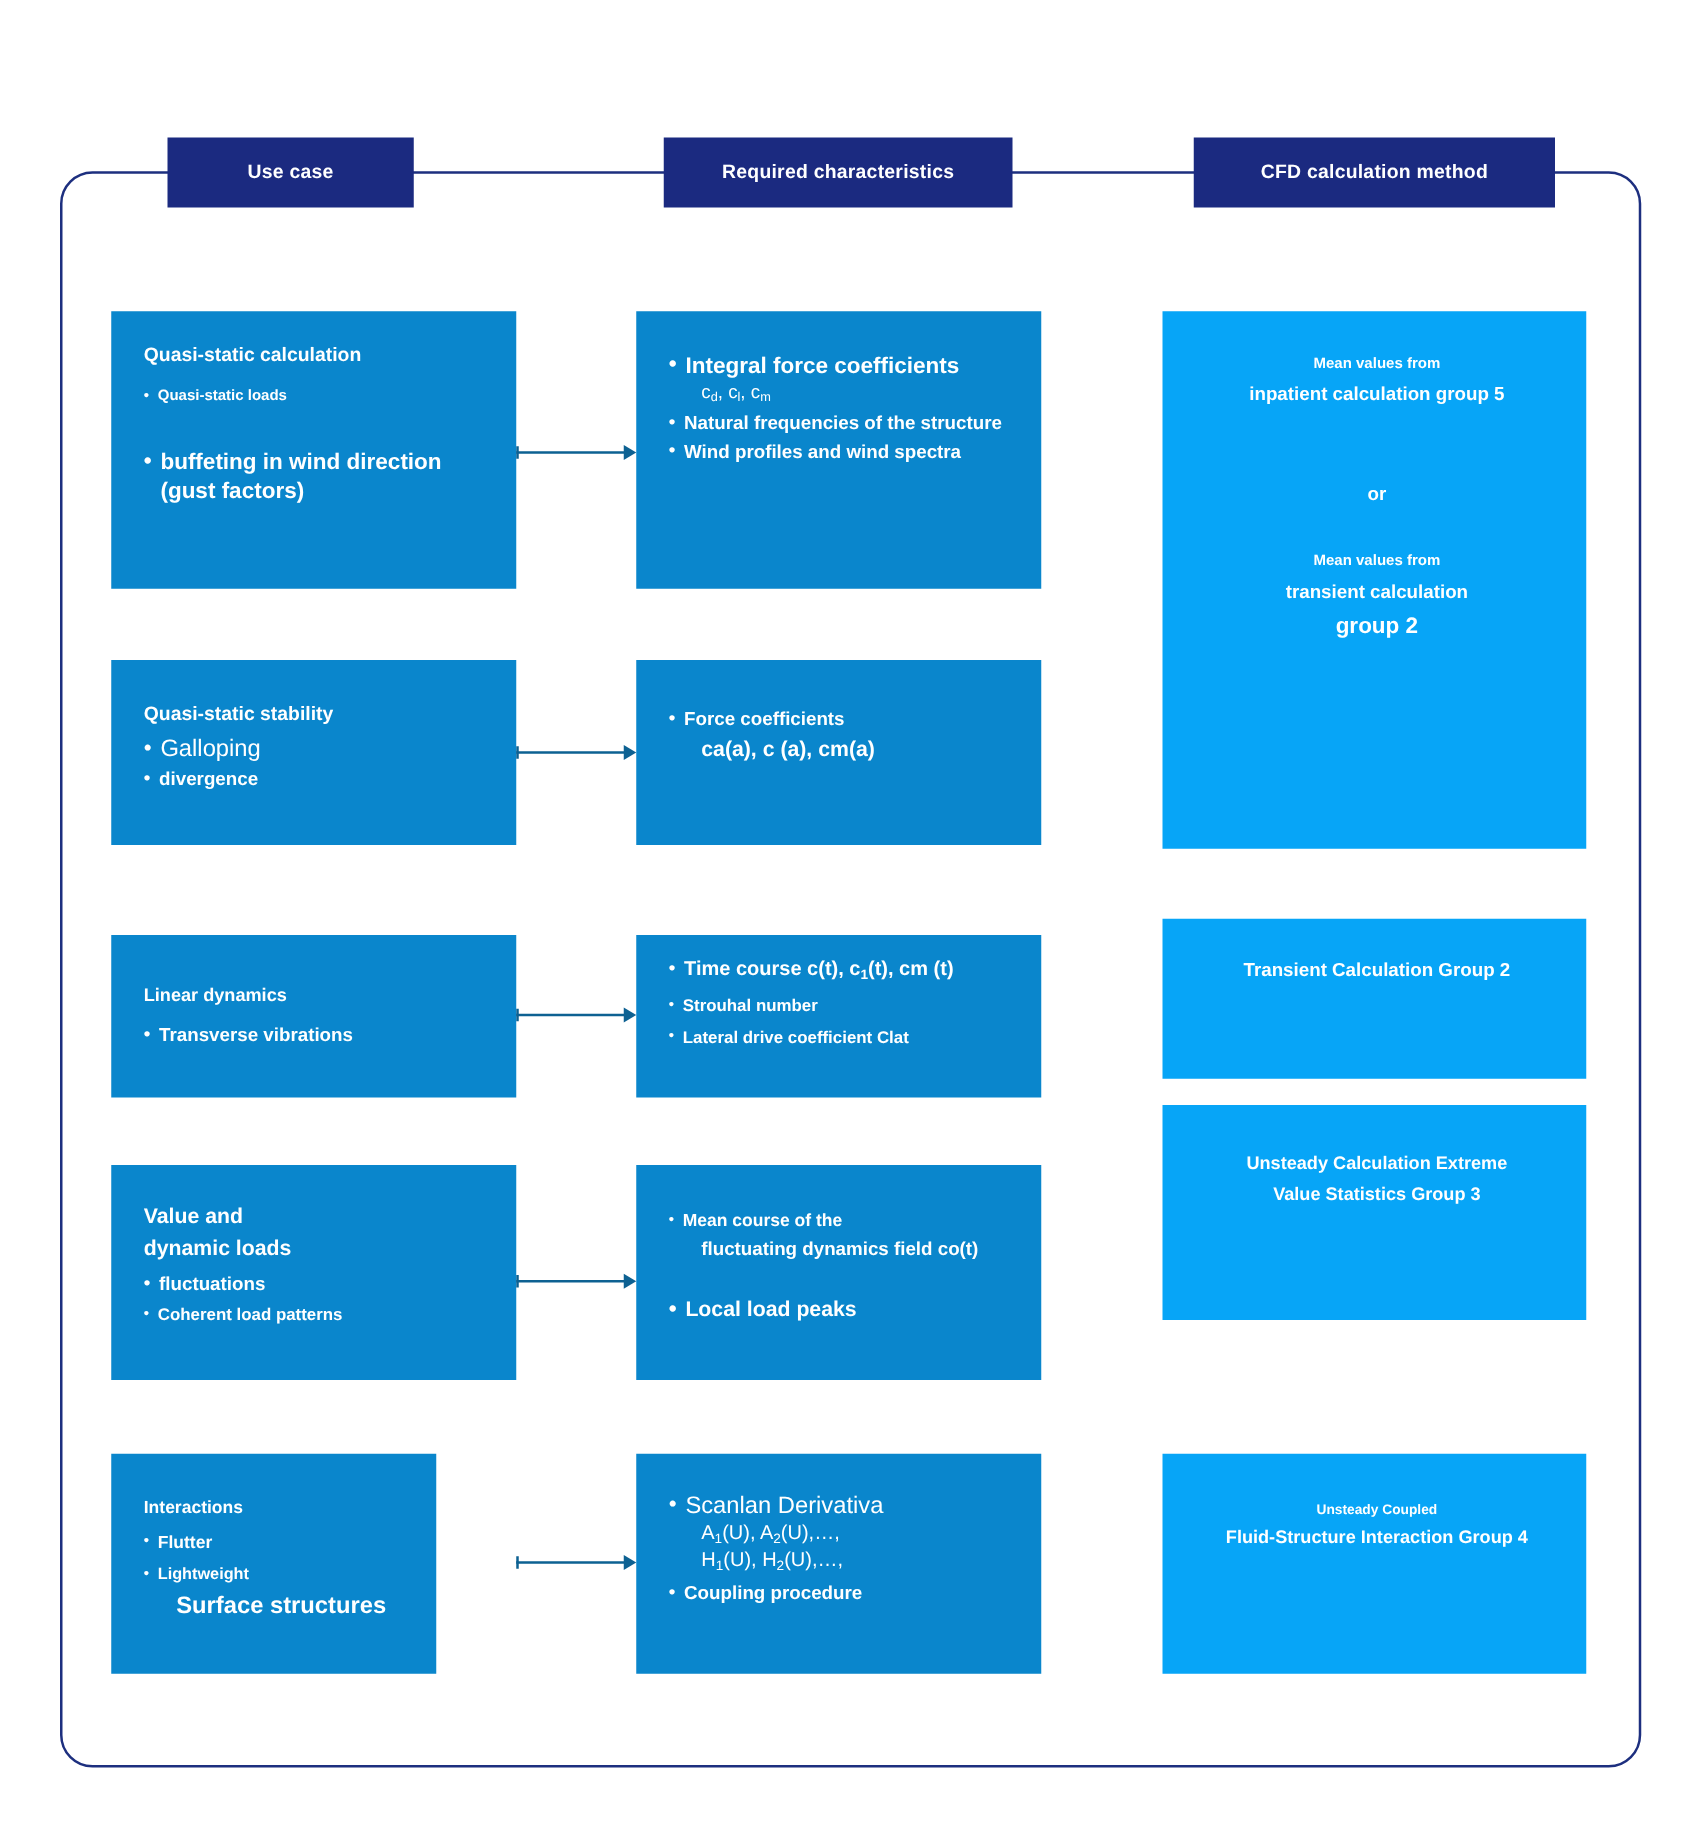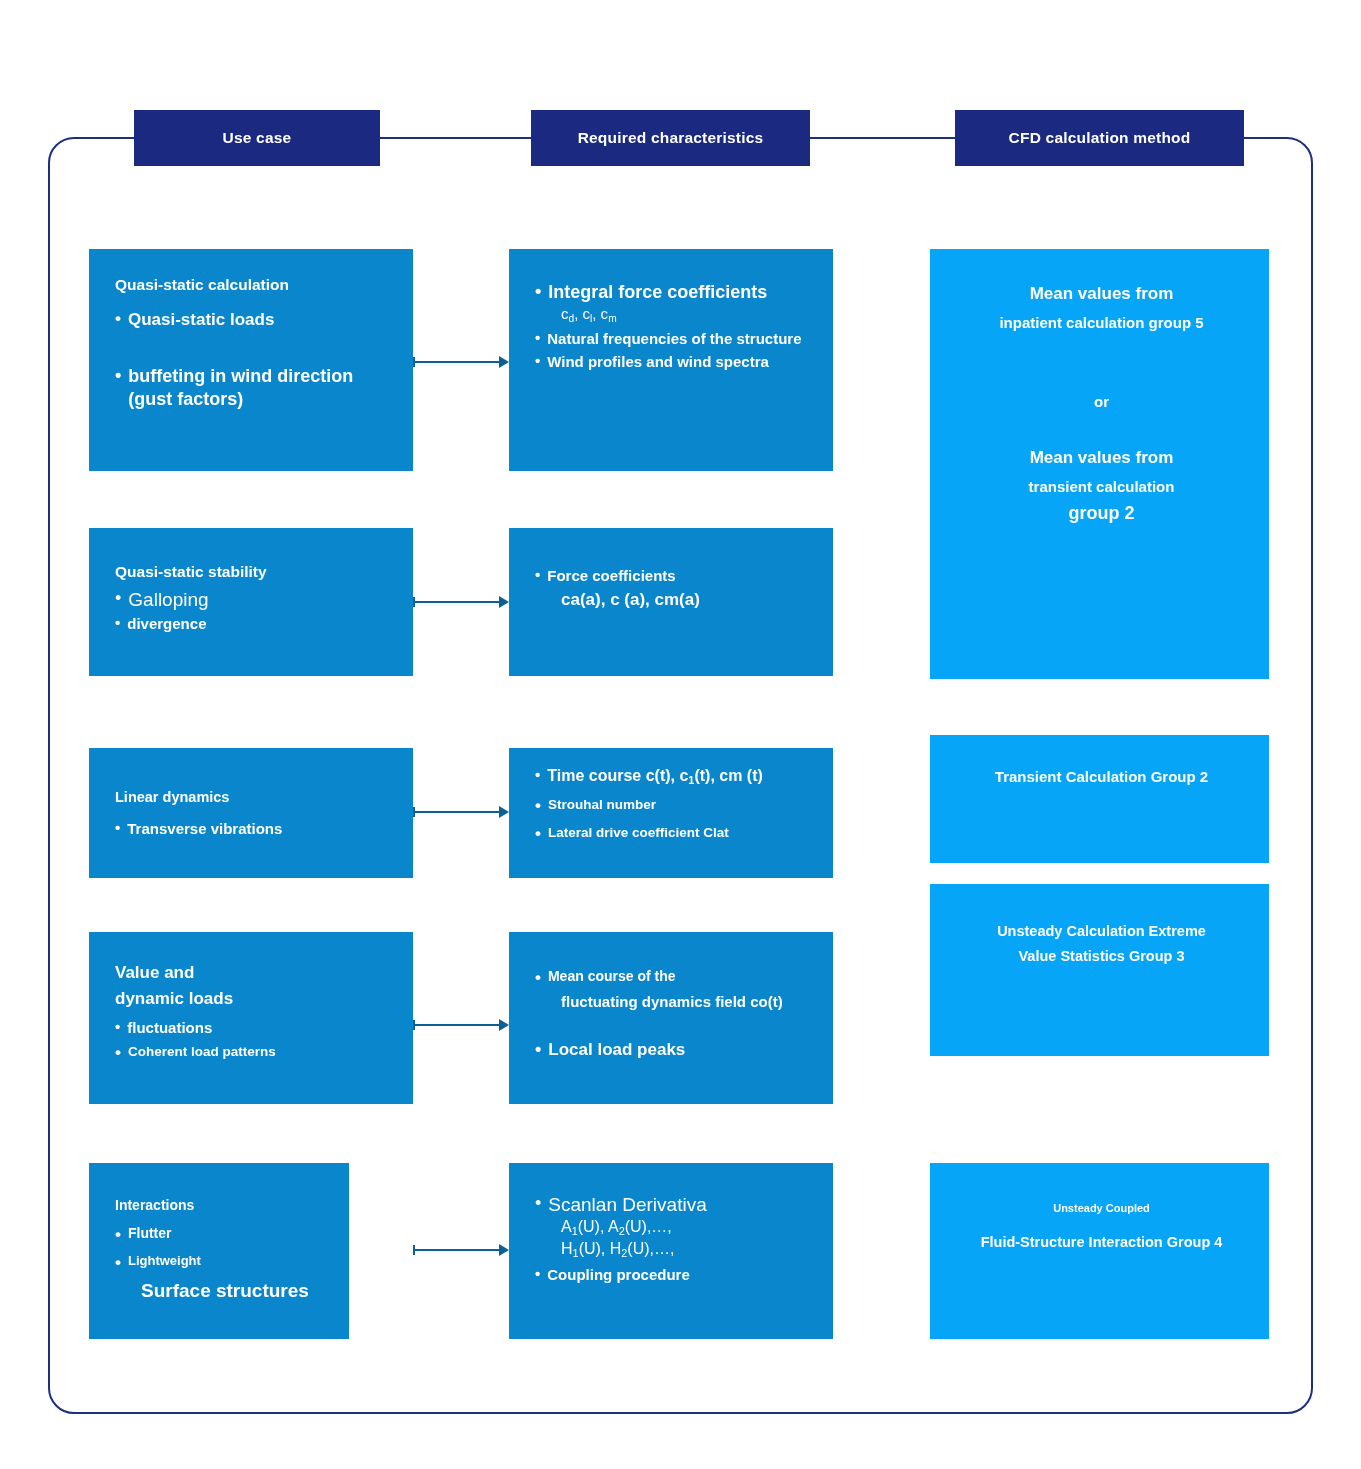--- a/index.html
+++ b/index.html
@@ -36,21 +36,21 @@
     background: #1b2a80;
     color: #ffffff;
     display: flex;
     align-items: center;
     justify-content: center;
     font-size: 15.5px;
     font-weight: bold;
     letter-spacing: 0.2px;
     z-index: 5;
   }
-  .col-header.h1 { left: 134px; top: 110px; width: 246px; }
+  .col-header.h1 { left: 134px; top: 110px; width: 197px; }
   .col-header.h2 { left: 531px; top: 110px; width: 279px; }
   .col-header.h3 { left: 955px; top: 110px; width: 289px; }
 
   
   .box {
     position: absolute;
     color: #ffffff;
     overflow: hidden;
   }
   .box.use    { background: #0a86cc; }
@@ -59,21 +59,21 @@
 
   .pad { padding: 26px 22px 10px 26px; }
 
   
   .line {
     display: block;
     line-height: 1.28;
     margin: 0;
   }
   .ttl  { font-size: 15.5px; font-weight: bold; margin-bottom: 14px; }
-  .sm   { font-size: 17px; font-weight: bold; }
+  .sm   { font-size: 12px; font-weight: bold; }
   .md   { font-size: 15px;   font-weight: bold; }
   .lg   { font-size: 18px;   font-weight: bold; }
   .xl   { font-size: 19px;   font-weight: bold; }
   .light { font-weight: normal; }
 
   .bullet-row { display: flex; align-items: flex-start; gap: 7px; }
   .bullet-row .dot { flex: none; line-height: inherit; }
   .indent { padding-left: 20px; }
 
   
@@ -324,21 +324,21 @@
       <div class="bullet-row" style="margin-top:4px;">
         <span class="dot md">•</span>
         <span class="line md" style="font-size:15px;">Coupling procedure</span>
       </div>
     </div>
   </div>
 
   <div class="box cfd" style="left:930px; top:1163px; width:339px; height:176px;">
     <div class="pad" style="padding-top:38px;">
       <span class="line lg ctr" style="font-size:11px;">Unsteady Coupled</span>
-      <span class="line md ctr" style="font-size:14.5px; margin-top:18px;">Fluid-Structure Interaction Group 4</span>
+      <span class="line md ctr" style="font-size:14.5px; margin-top:6px;">Fluid-Structure Interaction Group 4</span>
     </div>
   </div>
 
   <div class="arrow" style="left:413px; top:1244px; width:96px;">
     <div class="tail"></div>
       <div class="shaft"></div>
       <div class="head"></div>
   </div>
 
 </div>

